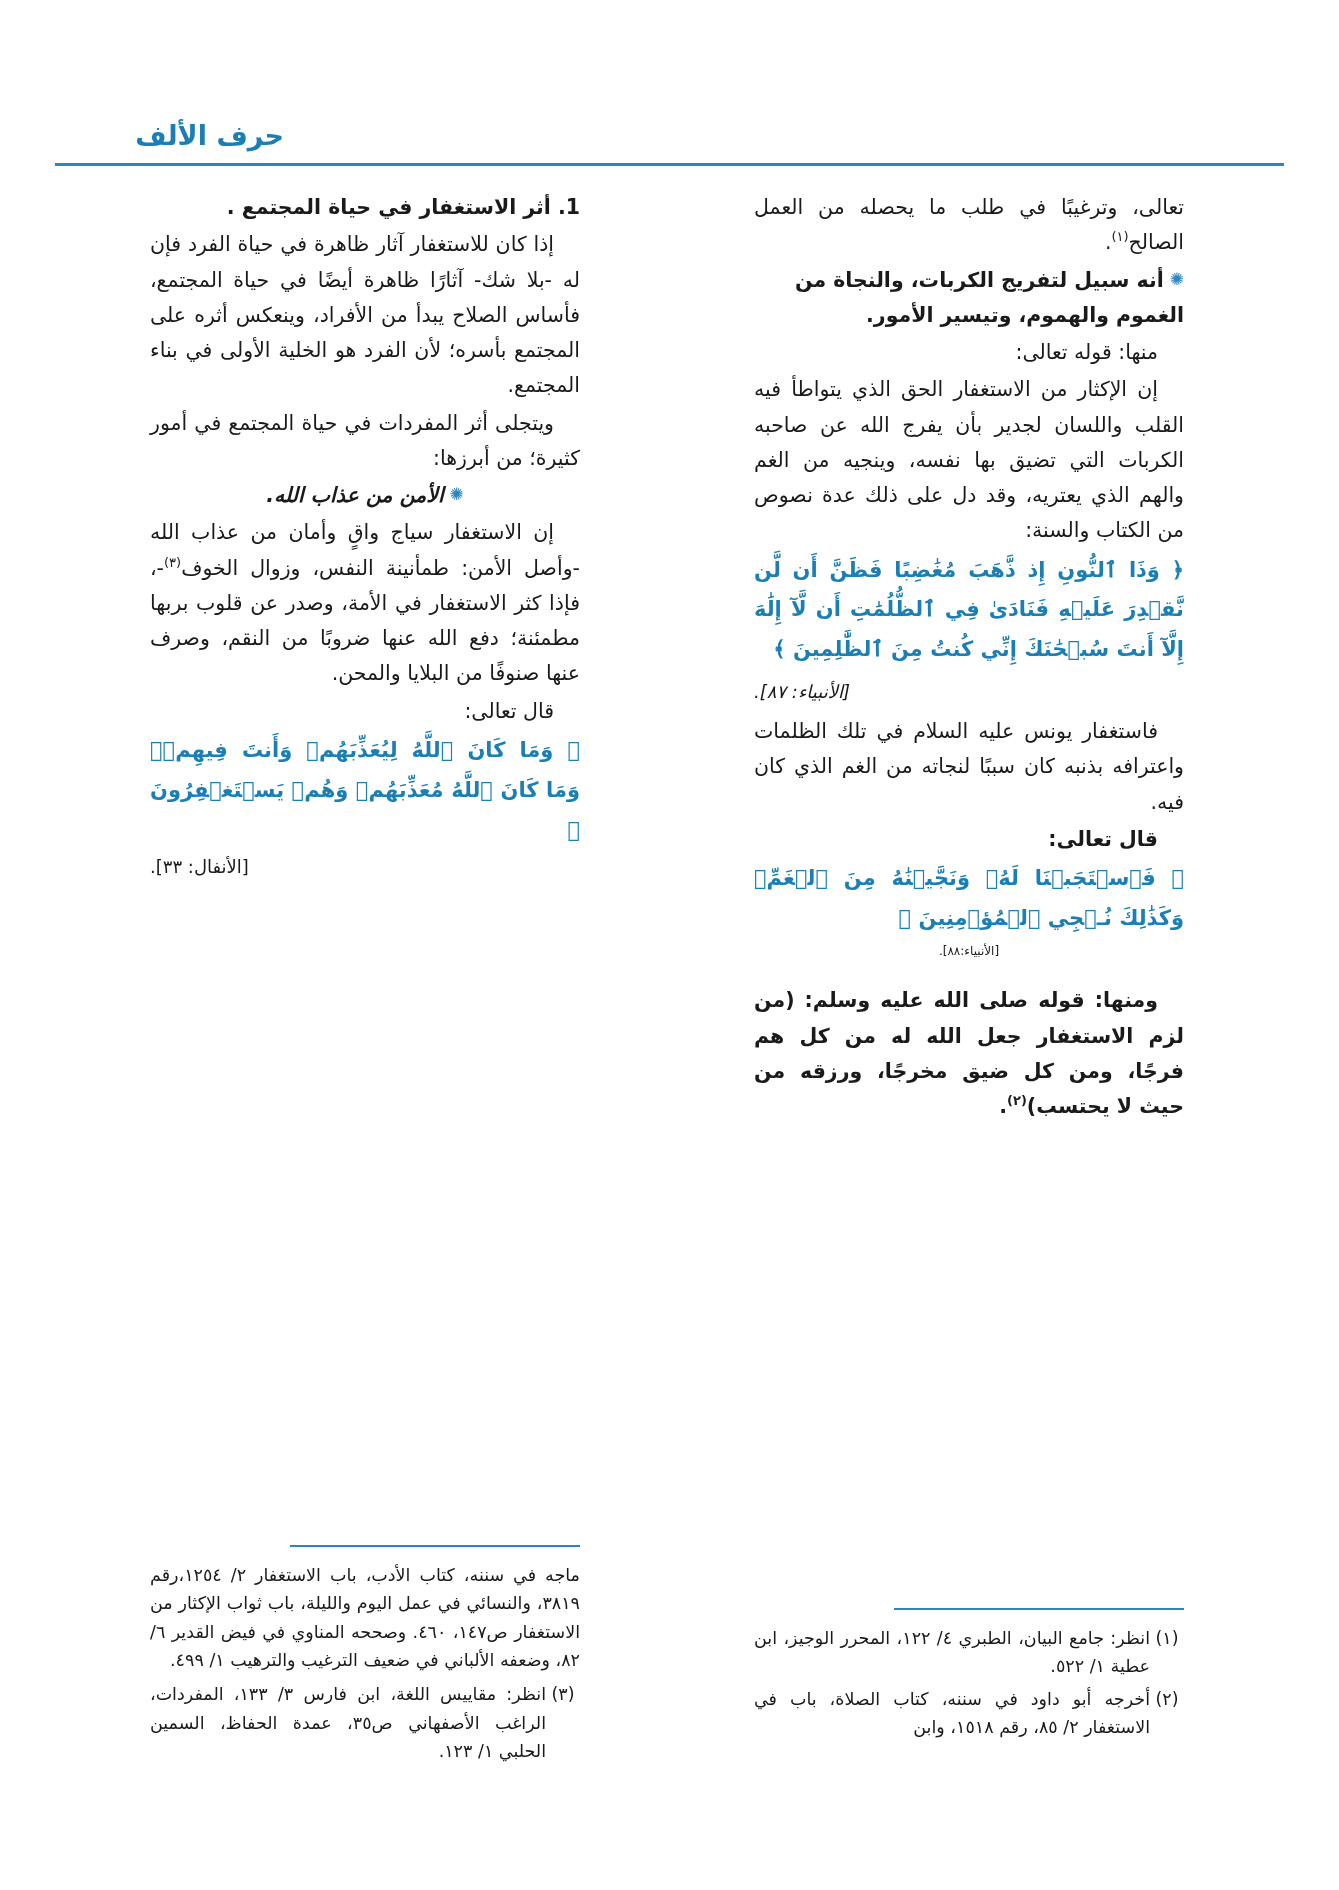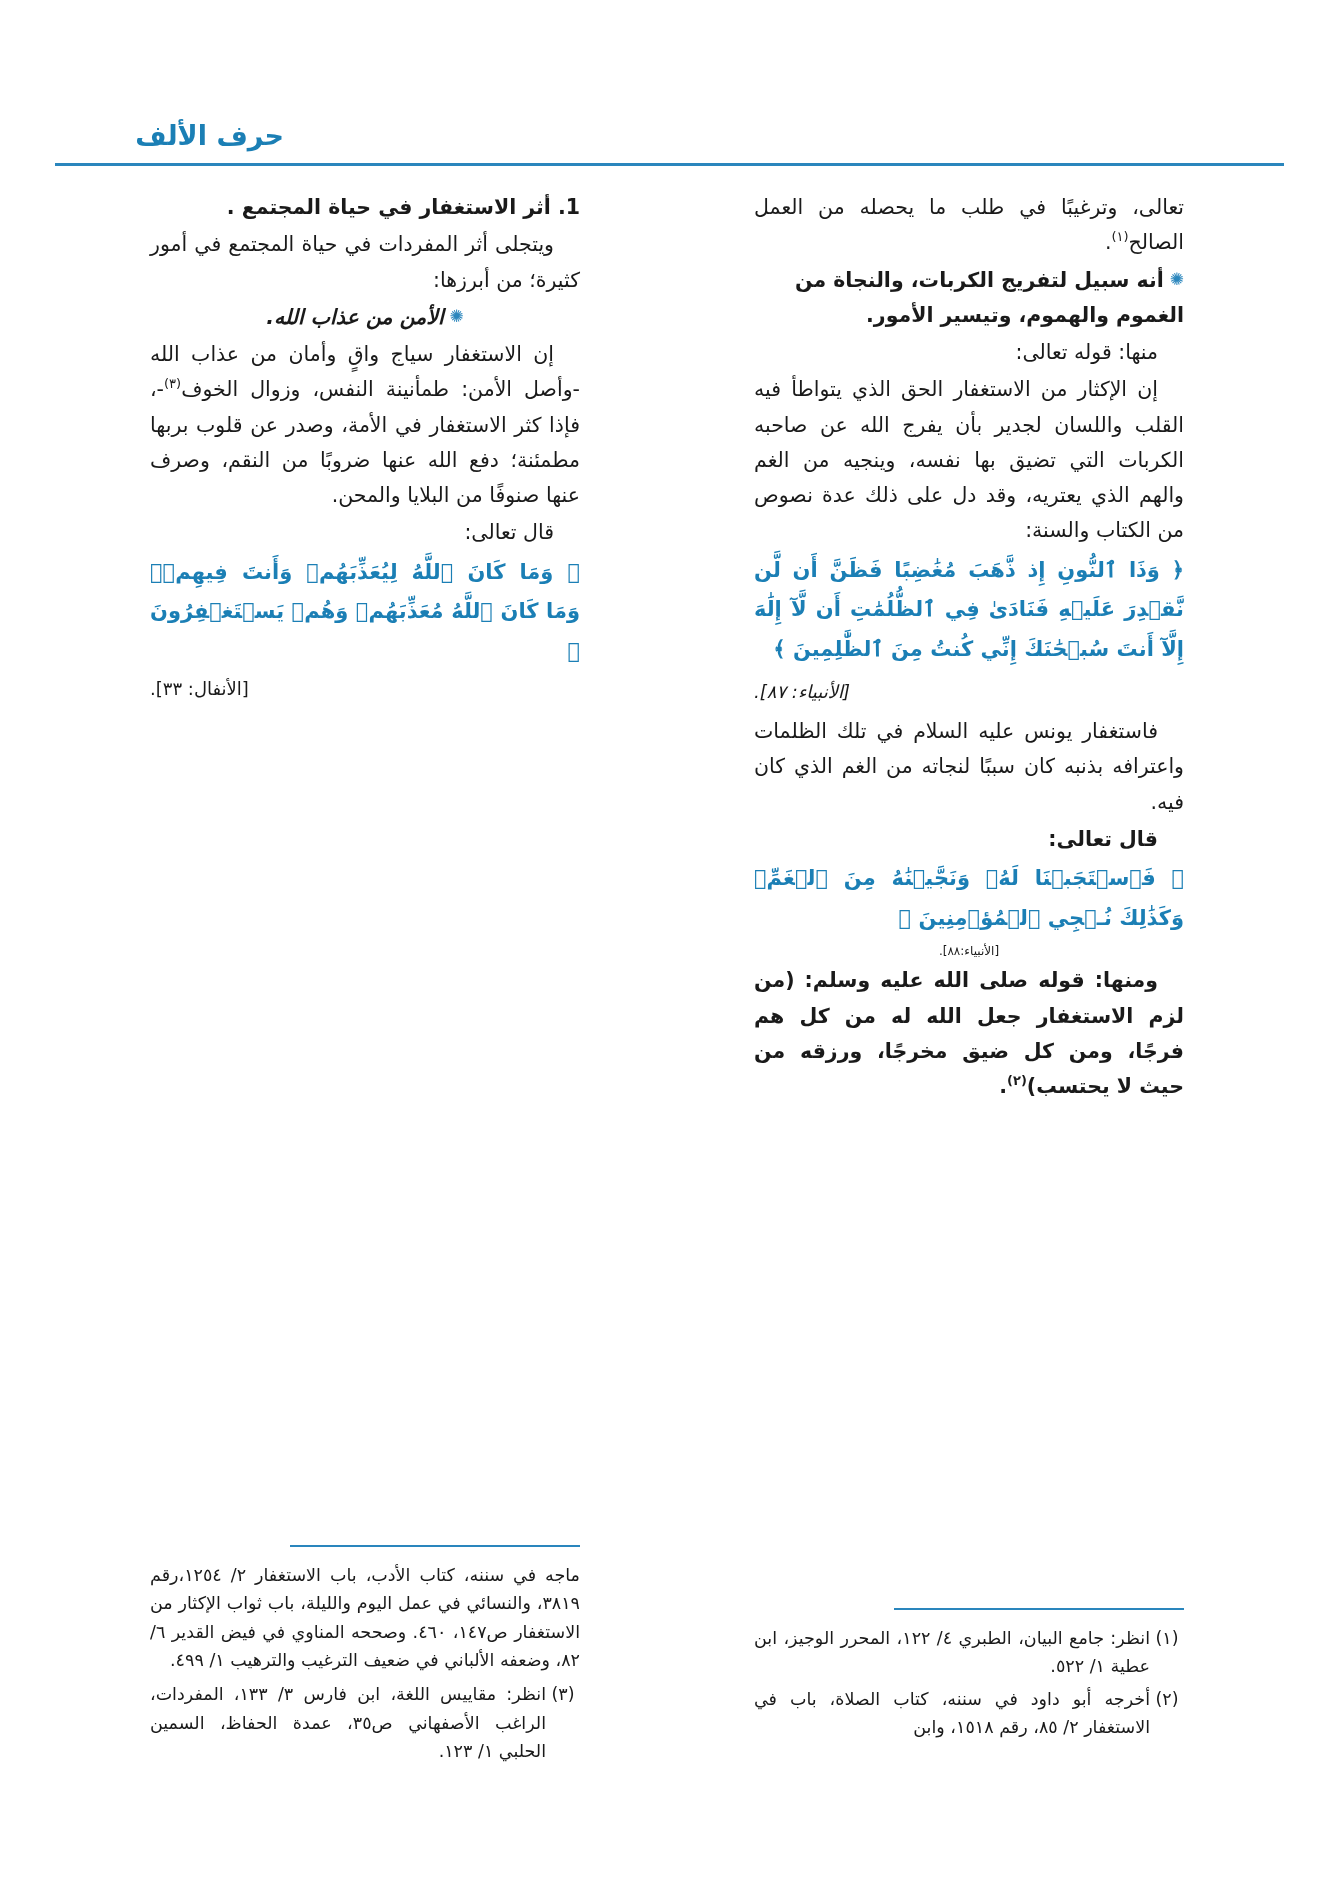--- a/index.html
+++ b/index.html
@@ -236,30 +236,31 @@
 
       <p class="indent">فاستغفار يونس عليه السلام في تلك الظلمات واعترافه بذنبه كان سببًا لنجاته من الغم الذي كان فيه.</p>
 
       <p class="indent">
         <span class="bold">قال تعالى:</span>
       </p>
 
       <p class="quran">﴿ فَٱسۡتَجَبۡنَا لَهُۥ وَنَجَّيۡنَٰهُ مِنَ ٱلۡغَمِّۚ وَكَذَٰلِكَ نُـۨجِي ٱلۡمُؤۡمِنِينَ ﴾</p>
       <p style="text-align:center;font-size:12px;">[الأنبياء:٨٨].</p>
 
-      <p class="indent bold" style="margin-top:2px;">
+      <p class="indent bold" style="margin-top:22px;">
         <span>ومنها: قوله صلى الله عليه وسلم: (من لزم الاستغفار جعل الله له من كل هم فرجًا، ومن كل ضيق مخرجًا، ورزقه من حيث لا يحتسب)</span><sup class="fn">(٢)</sup><span>.</span>
       </p>
 
     </div>
 
     <div class="col col-left">
 
       <p class="heading">1. أثر الاستغفار في حياة المجتمع .</p>
 
+      <p class="indent">إذا كان للاستغفار آثار ظاهرة في حياة الفرد فإن له -بلا شك- آثارًا ظاهرة أيضًا في حياة المجتمع، فأساس الصلاح يبدأ من الأفراد، وينعكس أثره على المجتمع بأسره؛ لأن الفرد هو الخلية الأولى في بناء المجتمع.</p>
 
       <p class="indent">ويتجلى أثر المفردات في حياة المجتمع في أمور كثيرة؛ من أبرزها:</p>
 
       <p class="bullet-line" style="text-align:center;font-style:italic;">
         <span class="star">✺</span><span>الأمن من عذاب الله.</span>
       </p>
 
       <p class="indent">
         <span>إن الاستغفار سياج واقٍ وأمان من عذاب الله -وأصل الأمن: طمأنينة النفس، وزوال الخوف</span><sup class="fn">(٣)</sup><span>-، فإذا كثر الاستغفار في الأمة، وصدر عن قلوب بربها مطمئنة؛ دفع الله عنها ضروبًا من النقم، وصرف عنها صنوفًا من البلايا والمحن.</span>
       </p>

